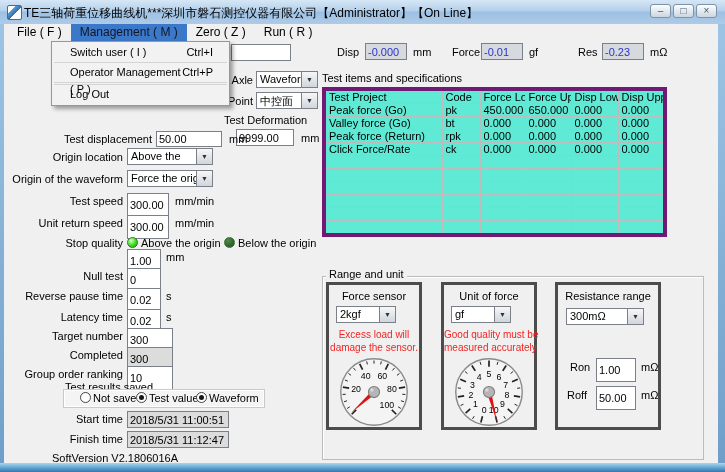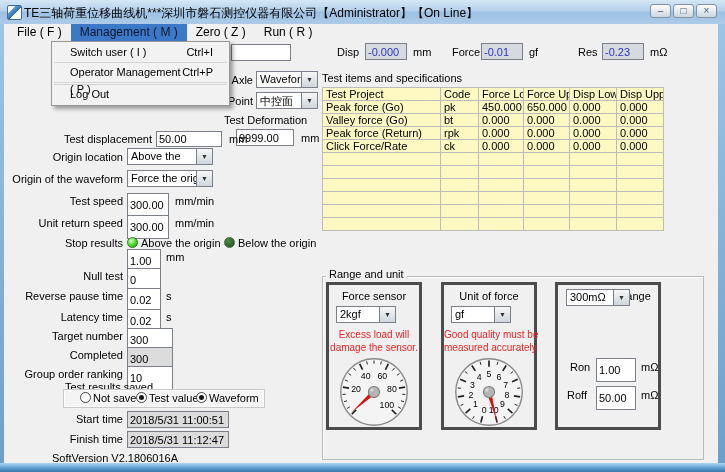--- a/index.html
+++ b/index.html
@@ -45,22 +45,22 @@
   .combo .btn{width:15px;border:1px solid #7b8088;background:linear-gradient(180deg,#f7f7f7,#cfd6dd);
        display:flex;align-items:center;justify-content:center;font-size:7px;color:#333}
   .led{position:absolute;width:11px;height:11px;border-radius:50%;border:1px solid #3c6e34;box-sizing:border-box}
   .led.on{background:radial-gradient(circle at 35% 30%,#d2ffc0,#3bdc1c 55%,#18a008)}
   .led.off{background:radial-gradient(circle at 35% 30%,#4f8a4a,#1d4d1d)}
   .radio{position:absolute;width:11px;height:11px;border-radius:50%;background:#fff;border:1px solid #444;
        box-sizing:border-box}
   .radio.checked::after{content:'';display:block;width:5px;height:5px;margin:2px;border-radius:50%;background:#161616}
   .radio-panel{position:absolute;border:1px solid #c6cacd;background:#f4f4f4;box-shadow:inset 0 0 0 1px #ffffff}
   
-  .spec-table{position:absolute;border-collapse:collapse;background:#fef9c3;table-layout:fixed;
-       font-size:11px;border:1px solid #701a75}
+  .spec-table{position:absolute;border-collapse:collapse;background:#5eead4;table-layout:fixed;
+       font-size:11px;border:4px solid #701a75}
   .spec-table th,.spec-table td{border:1px solid #bcbcbc;height:12px;padding:0 3px;text-align:left;
        font-weight:normal;overflow:hidden;white-space:nowrap}
   
   .groupbox{position:absolute;border:1px solid #b9bcbf;box-shadow:inset 1px 1px 0 #fff}
   .gb-label{position:absolute;background:#f0f0f0;padding:0 3px;font-size:11px;white-space:nowrap}
   .innerbox{position:absolute;border:3px solid #4c4c4c;background:#f0f0f0;box-sizing:border-box}
   .ib-title{position:absolute;left:0;right:0;text-align:center;font-size:11px}
   .warn{position:absolute;left:0;right:0;text-align:center;font-size:10px;color:#f02525;white-space:nowrap}
   .gauge{position:absolute}
 </style>
@@ -119,21 +119,21 @@
 </div>
 
 <span class="lbl rlbl" style="left:13px;top:195px;width:110px">Test speed</span>
 <input class="inp" style="left: 127px; top: 193px; width: 42px;" readonly="" value="300.00">
 <span class="lbl" style="left:175px;top:195px">mm/min</span>
 
 <span class="lbl rlbl" style="left:13px;top:217px;width:110px">Unit return speed</span>
 <input class="inp" style="left: 127px; top: 215px; width: 42px;" readonly="" value="300.00">
 <span class="lbl" style="left:175px;top:217px">mm/min</span>
 
-<span class="lbl rlbl" style="left:13px;top:237px;width:110px">Stop results</span>
+<span class="lbl rlbl" style="left:13px;top:237px;width:110px">Stop quality</span>
 <span class="led on" style="left:127px;top:237px"></span>
 <span class="lbl" style="left:141px;top:237px">Above the origin</span>
 <span class="led off" style="left:224px;top:237px"></span>
 <span class="lbl" style="left:238px;top:237px">Below the origin</span>
 
 <input class="inp" style="left: 127px; top: 249px; width: 34px;" readonly="" value="1.00">
 <span class="lbl" style="left:166px;top:251px">mm</span>
 
 <span class="lbl rlbl" style="left:13px;top:270px;width:110px">Null test</span>
 <input class="inp" style="left: 127px; top: 268px; width: 34px;" readonly="" value="0">
@@ -387,21 +387,21 @@
       <text x="69.32" y="67.40" text-anchor="middle" dominant-baseline="central" font-family="Liberation Sans, sans-serif" font-size="12.5" fill="#000">9</text>
       <text x="56.73" y="75.11" text-anchor="middle" dominant-baseline="central" font-family="Liberation Sans, sans-serif" font-size="12.5" fill="#000">10</text>
       <polygon points="61.39,92.50 53.09,49.17 46.91,50.83" fill="#e01010"></polygon>
       <circle cx="50" cy="50" r="8" fill="#b5b5b5" stroke="#7d7d7d" stroke-width="1.5"></circle>
       <circle cx="47" cy="47" r="2.5" fill="#d9d9d9"></circle>
     </svg>
 </div>
 
 <div class="innerbox" style="left:555px;top:282px;width:106px;height:148px">
   <span class="ib-title" style="top:5px">Resistance range</span>
-  <div class="combo" style="left:8px;top:4px;width:64px">
+  <div class="combo" style="left:8px;top:23px;width:78px">
     <span class="val">300mΩ</span>
       <span class="btn">▼</span>
   </div>
   <span class="lbl" style="left:12px;top:76px">Ron</span>
   <input class="inp" style="left: 38px; top: 73px; width: 40px;" readonly="" value="1.00">
   <span class="lbl" style="left:83px;top:76px">mΩ</span>
   <span class="lbl" style="left:9px;top:104px">Roff</span>
   <input class="inp" style="left: 38px; top: 101px; width: 40px;" readonly="" value="50.00">
   <span class="lbl" style="left:83px;top:104px">mΩ</span>
 </div>

